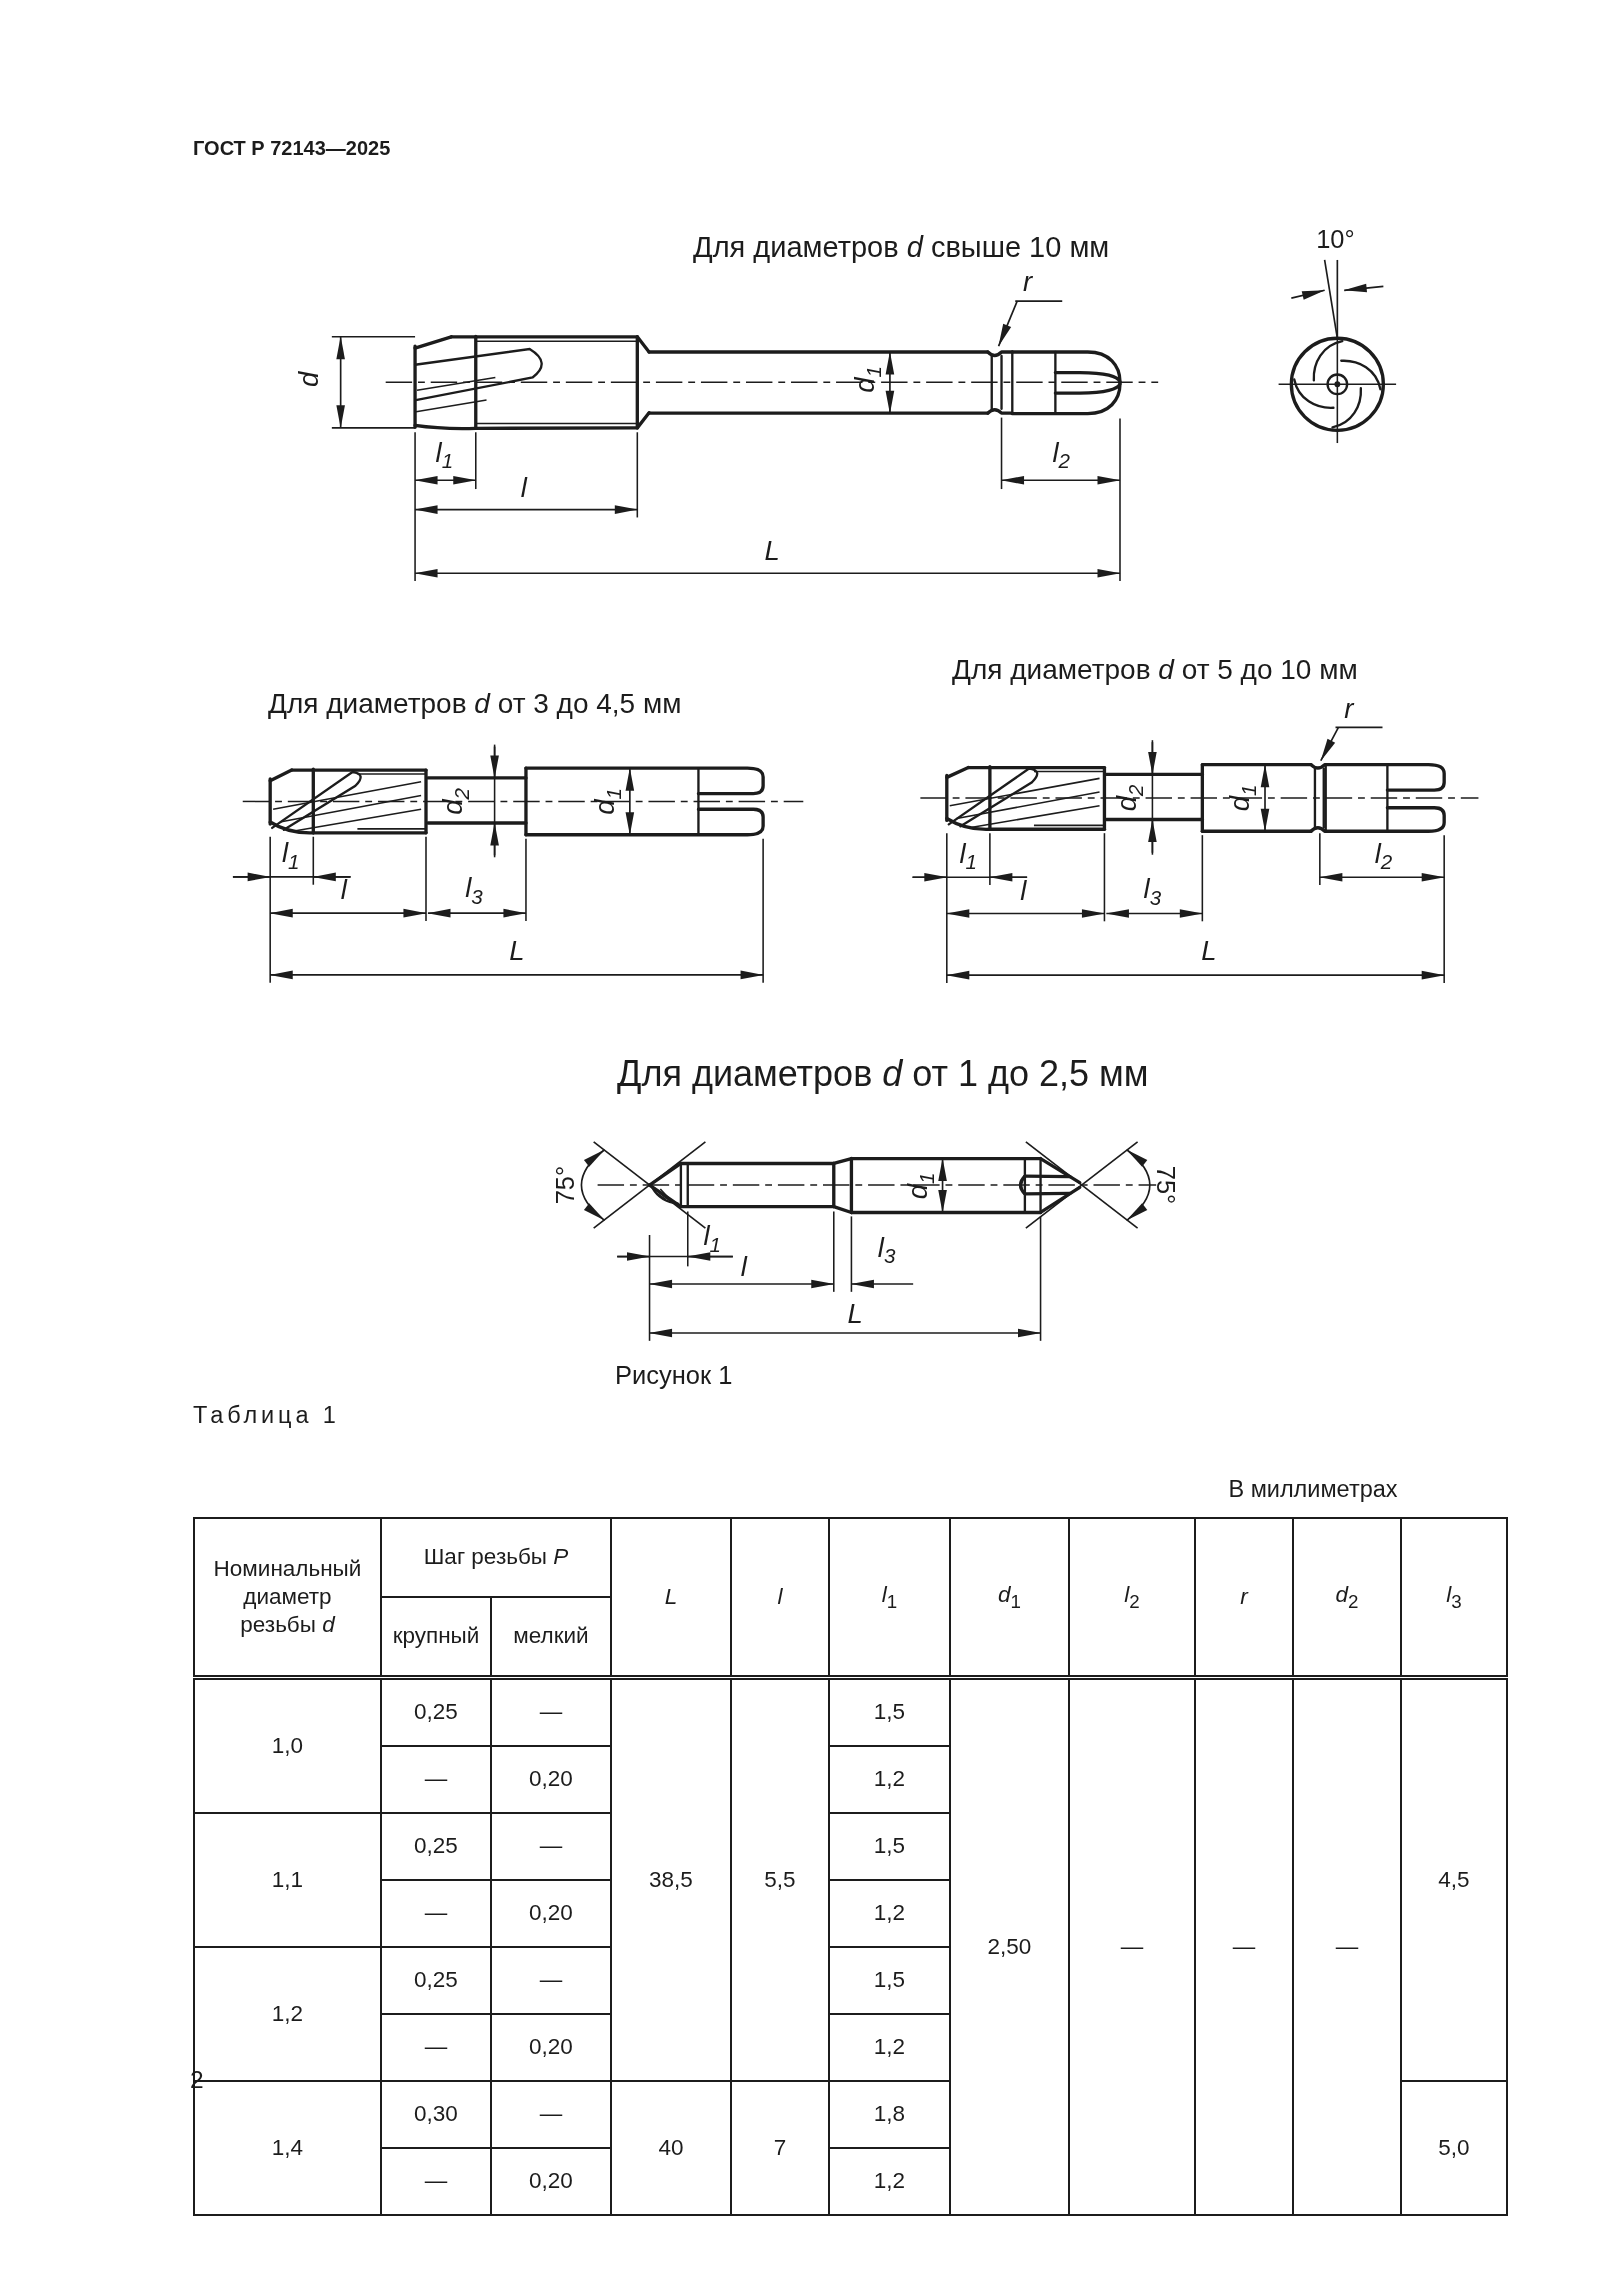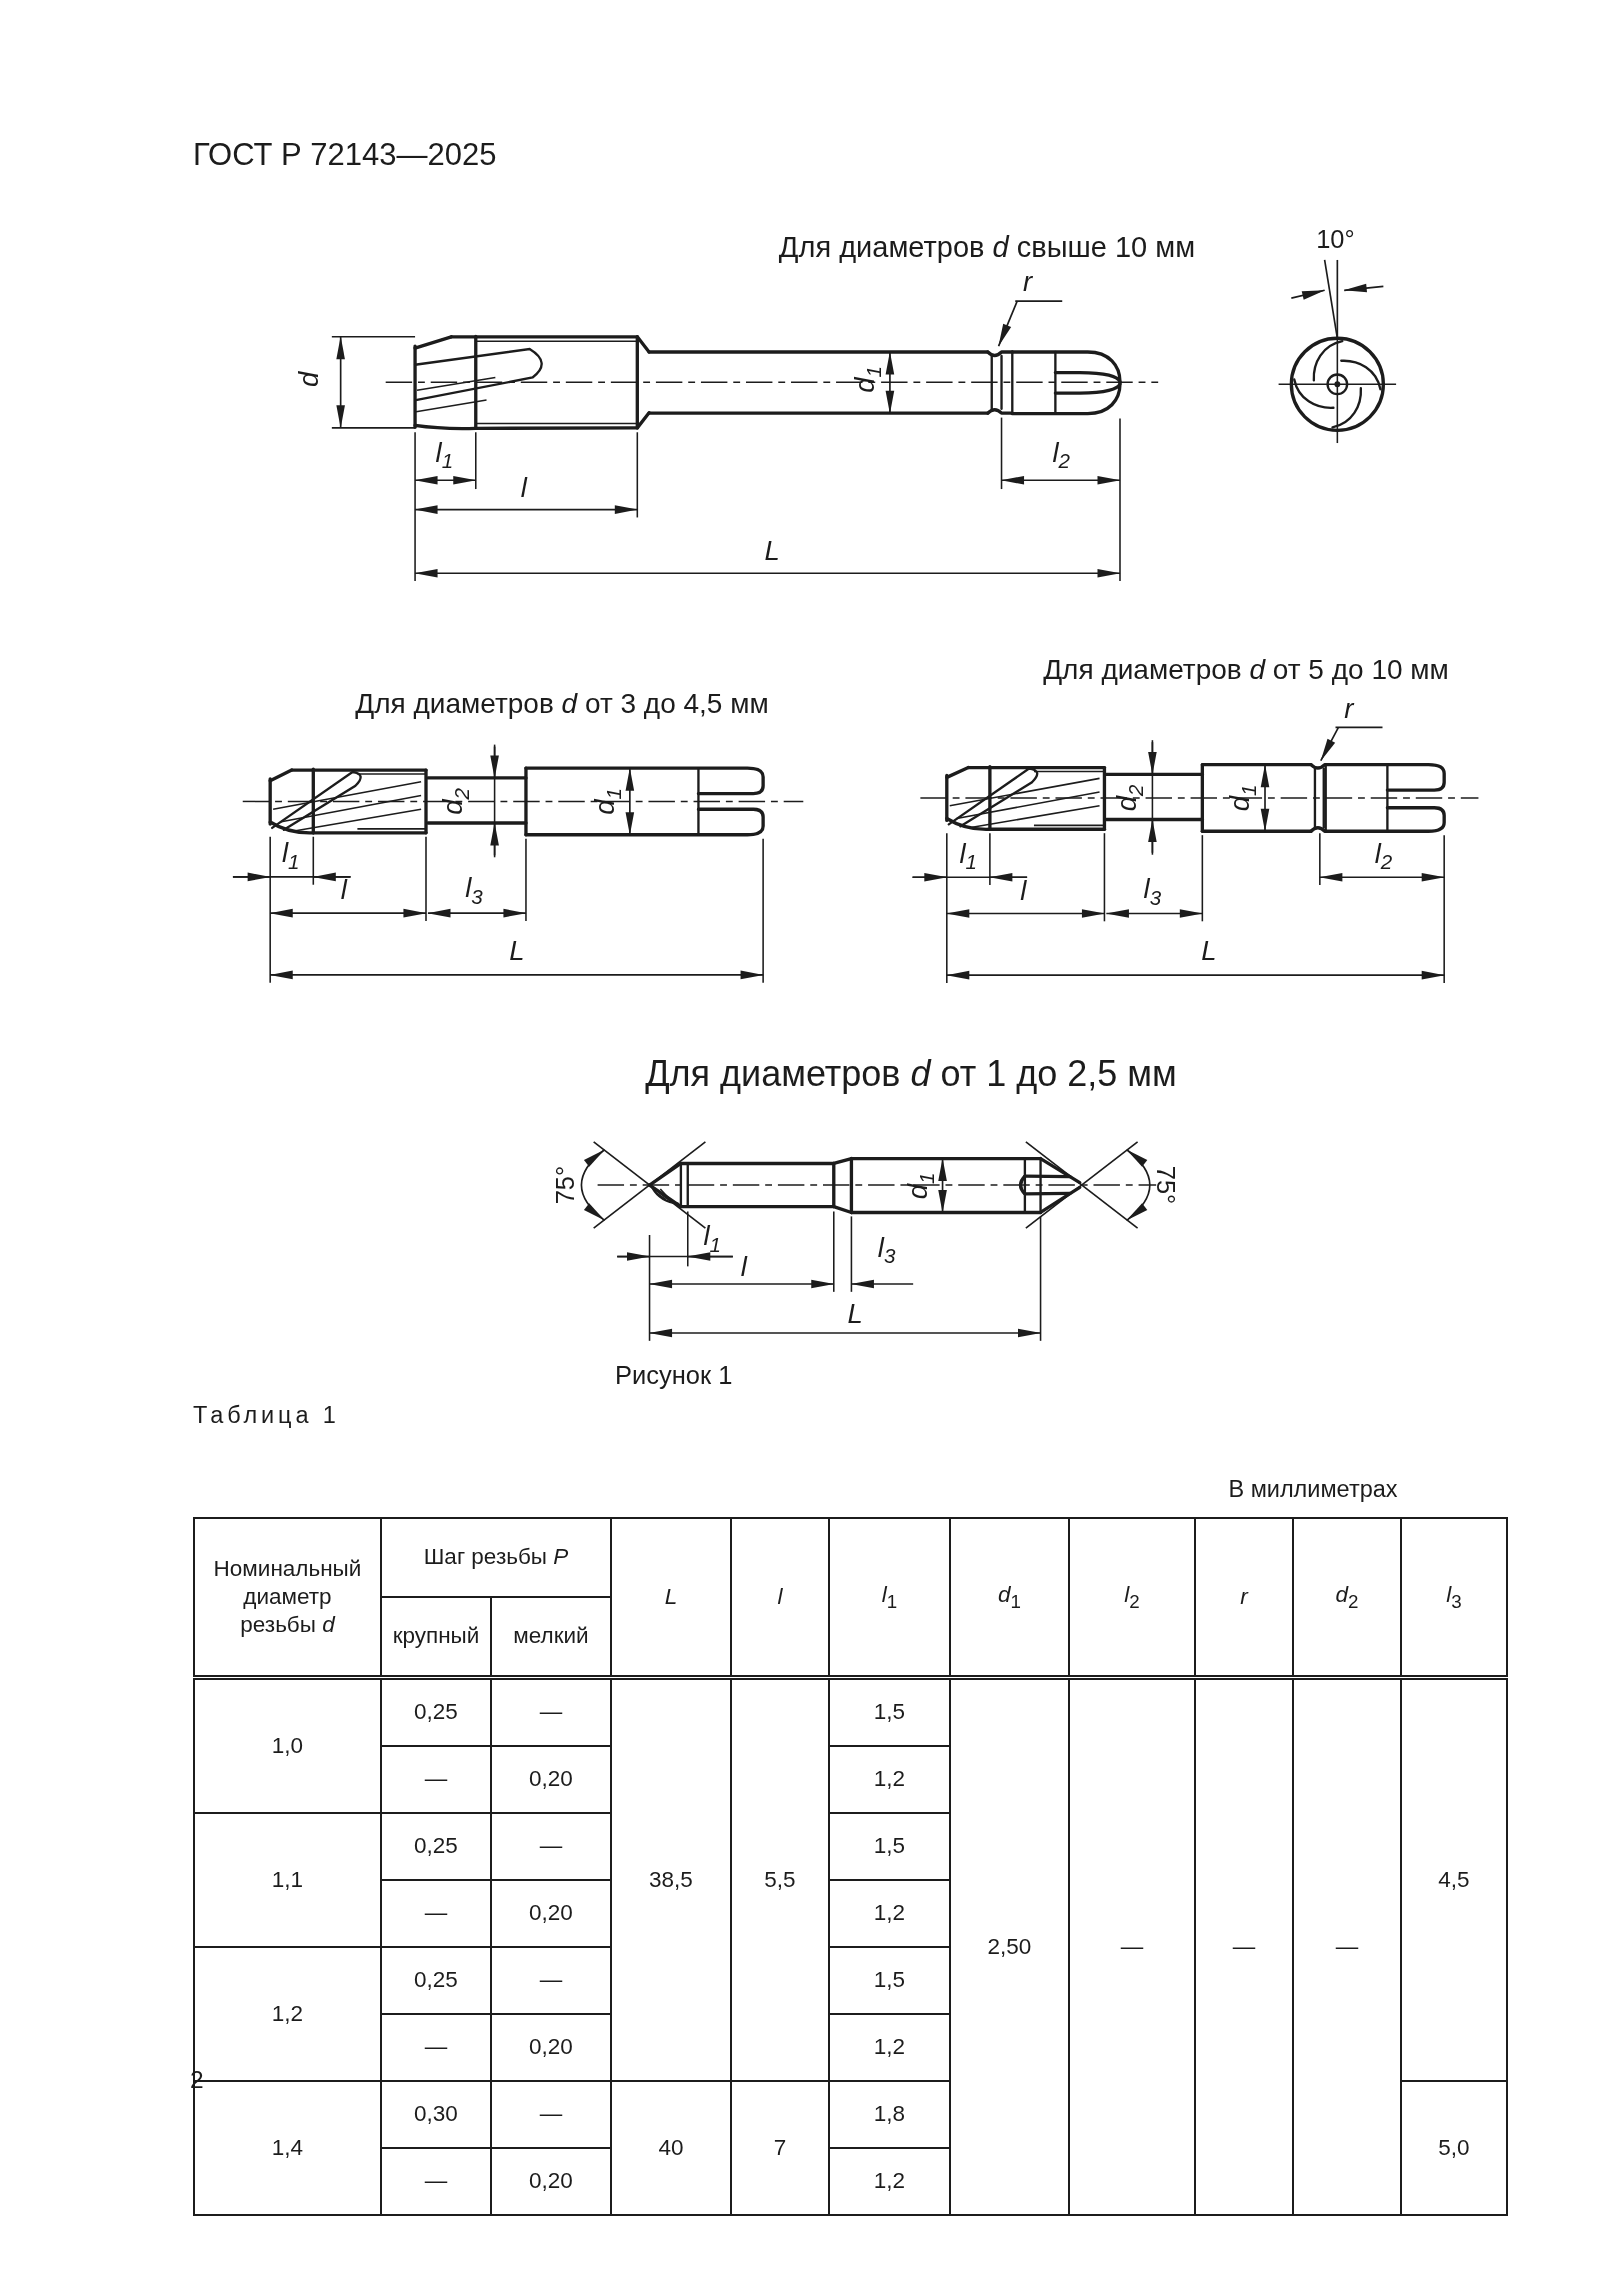--- a/index.html
+++ b/index.html
@@ -1,20 +1,20 @@
 <!DOCTYPE html>
 <html><head>
 <meta charset="utf-8">
 <style>
   html,body{margin:0;padding:0;background:#ffffff;}
   .page{position:relative;width:1621px;height:2293px;background:#fff;
         font-family:"Liberation Sans",sans-serif;color:#1c1c1c;overflow:hidden;}
   .abs{position:absolute;}
-  .docnum{font-size:31px;font-weight:normal;white-space:nowrap;text-align:center;}
-  .cap{font-size:29px;text-align:center;white-space:nowrap;}
+  .docnum{font-size:20px;font-weight:bold;white-space:nowrap;text-align:center;}
+  .cap{font-size:29px;text-align:left;white-space:nowrap;}
   .figlabel{font-size:25.5px;text-align:left;white-space:nowrap;}
   .tablabel{font-size:23.5px;letter-spacing:3.9px;white-space:nowrap;}
   .units{font-size:23.5px;text-align:center;white-space:nowrap;}
   .pagenum{font-size:24.5px;}
   svg.fig{position:absolute;overflow:visible;}
   .o{fill:none;stroke:#1c1c1c;stroke-width:3.4;stroke-linecap:round;stroke-linejoin:round;}
   .o2{fill:none;stroke:#1c1c1c;stroke-width:2.4;stroke-linecap:round;}
   .t{fill:none;stroke:#1c1c1c;stroke-width:1.6;}
   .dim{fill:none;stroke:#1c1c1c;stroke-width:1.7;}
   .cl{fill:none;stroke:#1c1c1c;stroke-width:1.5;stroke-dasharray:27 6 7 6;}

